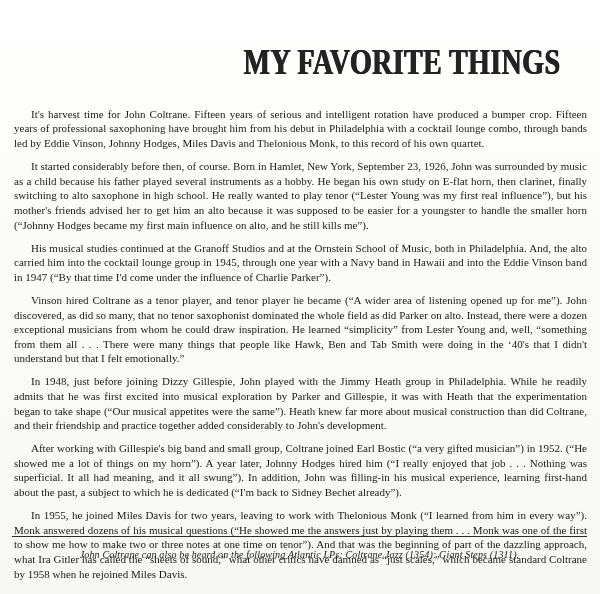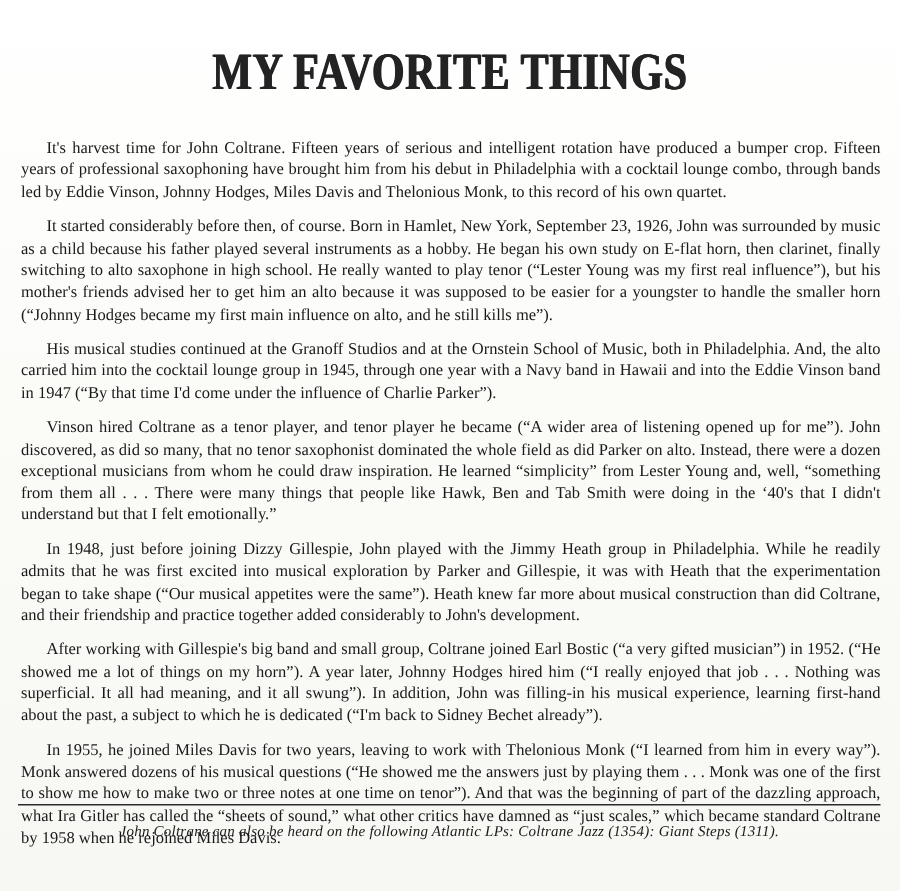--- a/index.html
+++ b/index.html
@@ -22,23 +22,24 @@
     position: absolute;
     inset: 0;
     background:
       linear-gradient(180deg, #ffffff 0%, #fbfbf8 45%, #f7f7f4 100%);
     padding: 0;
     box-sizing: border-box;
   }
 
   
   .title-wrap {
-    text-align: center;
+    text-align: right;
     padding-top: 7px;
     padding-bottom: 2px;
+    margin-top: 15px;
   }
   .album-title {
     display: inline-block;
     font-family: "Liberation Serif", "DejaVu Serif", serif;
     font-weight: 700;
     font-size: 35px;
     line-height: 36px;
     letter-spacing: 0.5px;
     color: #232323;
     transform: scaleX(0.80);

